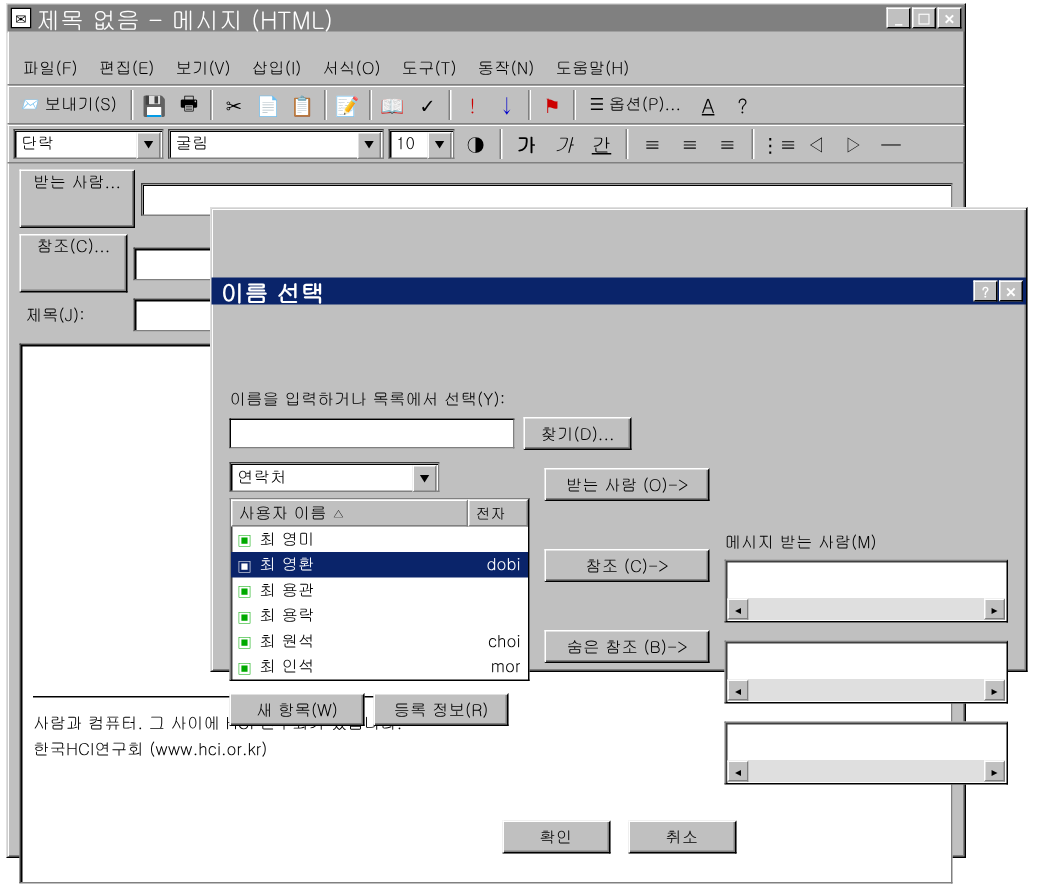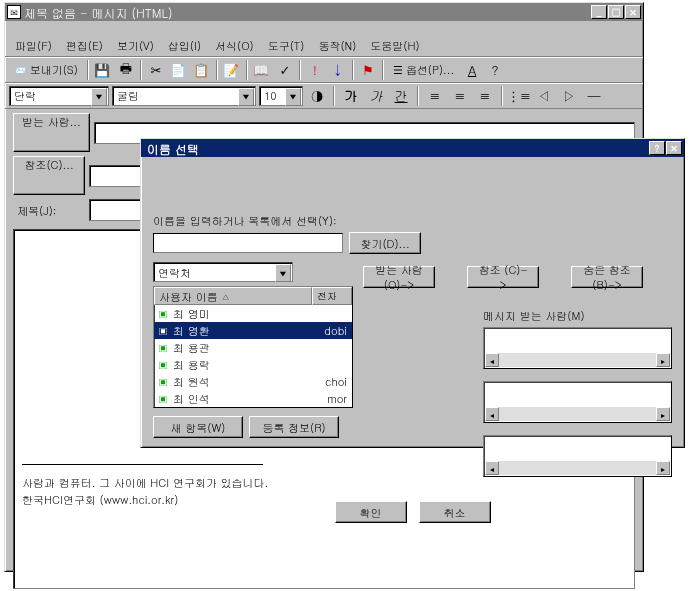--- a/index.html
+++ b/index.html
@@ -1,23 +1,23 @@
 <!DOCTYPE html>
 <html><head>
 <meta charset="utf-8">
 <style>
 * { box-sizing: border-box; margin: 0; padding: 0; font-family: "Gulim", "Malgun Gothic", sans-serif; font-size: 11px; }
 body { background: #fff; width: 700px; height: 591px; position: relative; overflow: hidden; }
 
 .win { position: absolute; background: #c0c0c0; border: 1px solid #000; border-top-color:#dfdfdf; border-left-color:#dfdfdf; box-shadow: inset 1px 1px 0 #fff, inset -1px -1px 0 #808080; }
 .titlebar { display:flex; align-items:center; height:18px; padding:1px 2px; color:#fff; }
-.titlebar.active { background: linear-gradient(to right,#0a246a,#0a246a); }
+.titlebar.active { background: linear-gradient(to right,#0a246a,#0a246a); margin-top: 46px; }
 .titlebar.inactive { background:#808080; }
 .titlebar .ticon { width:14px; height:14px; background:#fff; border:1px solid #000; margin-right:3px; display:inline-flex; align-items:center; justify-content:center; font-size:9px; color:#000;}
-.titlebar .ttext { flex:1; font-size:12px; }
+.titlebar .ttext { flex:1; font-size:16px; }
 .titlebar .tbtns { display:flex; gap:1px; }
 .tbtn { width:16px; height:14px; background:#c0c0c0; border:1px solid #000; border-top-color:#fff; border-left-color:#fff; display:flex; align-items:center; justify-content:center; font-size:9px; font-weight:bold; }
 
 .menubar { display:flex; height:36px; align-items:flex-end; padding:2px 4px; gap:2px; border-bottom:1px solid #808080; box-shadow: 0 1px 0 #fff; }
 .menuitem { padding:1px 6px; cursor:default; }
 
 .toolbar { display:flex; align-items:center; height:26px; padding:2px; gap:1px; border-bottom:1px solid #808080; box-shadow: 0 1px 0 #fff;}
 .tbutton { width:22px; height:22px; display:flex; align-items:center; justify-content:center; border:1px solid transparent; font-size:13px;}
 .tbutton.wide { width:auto; padding:0 5px; gap:3px;}
 .tsep { width:2px; height:20px; border-left:1px solid #808080; border-right:1px solid #fff; margin:0 2px;}
@@ -38,21 +38,21 @@
 
 
 .dlg-body { padding:10px 12px; }
 .dlg-label { margin-bottom:4px;margin-top:46px;}
 .dlg-row { display:flex; gap:6px; align-items:center; margin-bottom:8px;}
 .dlg-input { height:20px; background:#fff; border:1px solid #808080; border-top-color:#000; border-left-color:#000; flex:0 0 190px;}
 .dlg-btn { height:22px; padding:0 10px; background:#c0c0c0; border:1px solid #000; border-top-color:#fff; border-left-color:#fff; box-shadow: inset -1px -1px 0 #808080; min-width:72px; text-align:center; display:flex; align-items:center; justify-content:center;}
 
 .cols { display:flex; gap:10px;}
 .leftcol { width:200px;}
-.midcol { width:110px; display:flex; flex-direction:row; gap:32px; padding-top:4px;}
+.midcol { width:110px; display:flex; flex-direction:column; gap:32px; padding-top:4px;}
 .rightcol { flex:1;}
 
 .listbox { background:#fff; border:1px solid #000; border-top-color:#808080; border-left-color:#808080; box-shadow: inset 1px 1px 0 #404040;}
 .listhdr { display:flex; background:#c0c0c0; height:18px;}
 .listhdr .col { border:1px solid #fff; border-right-color:#808080; border-bottom-color:#808080; padding:1px 4px; font-size:10px; display:flex; align-items:center;}
 .listrow { display:flex; height:17px; align-items:center; padding:0 2px;}
 .listrow.sel { background:#0a246a; color:#fff;}
 .ricon { width:14px; height:12px; margin-right:3px; display:inline-flex; align-items:center; justify-content:center; font-size:10px;}
 .listrow .c1 { flex:1; display:flex; align-items:center;}
 .listrow .c2 { width:36px; text-align:right; padding-right:3px;}

